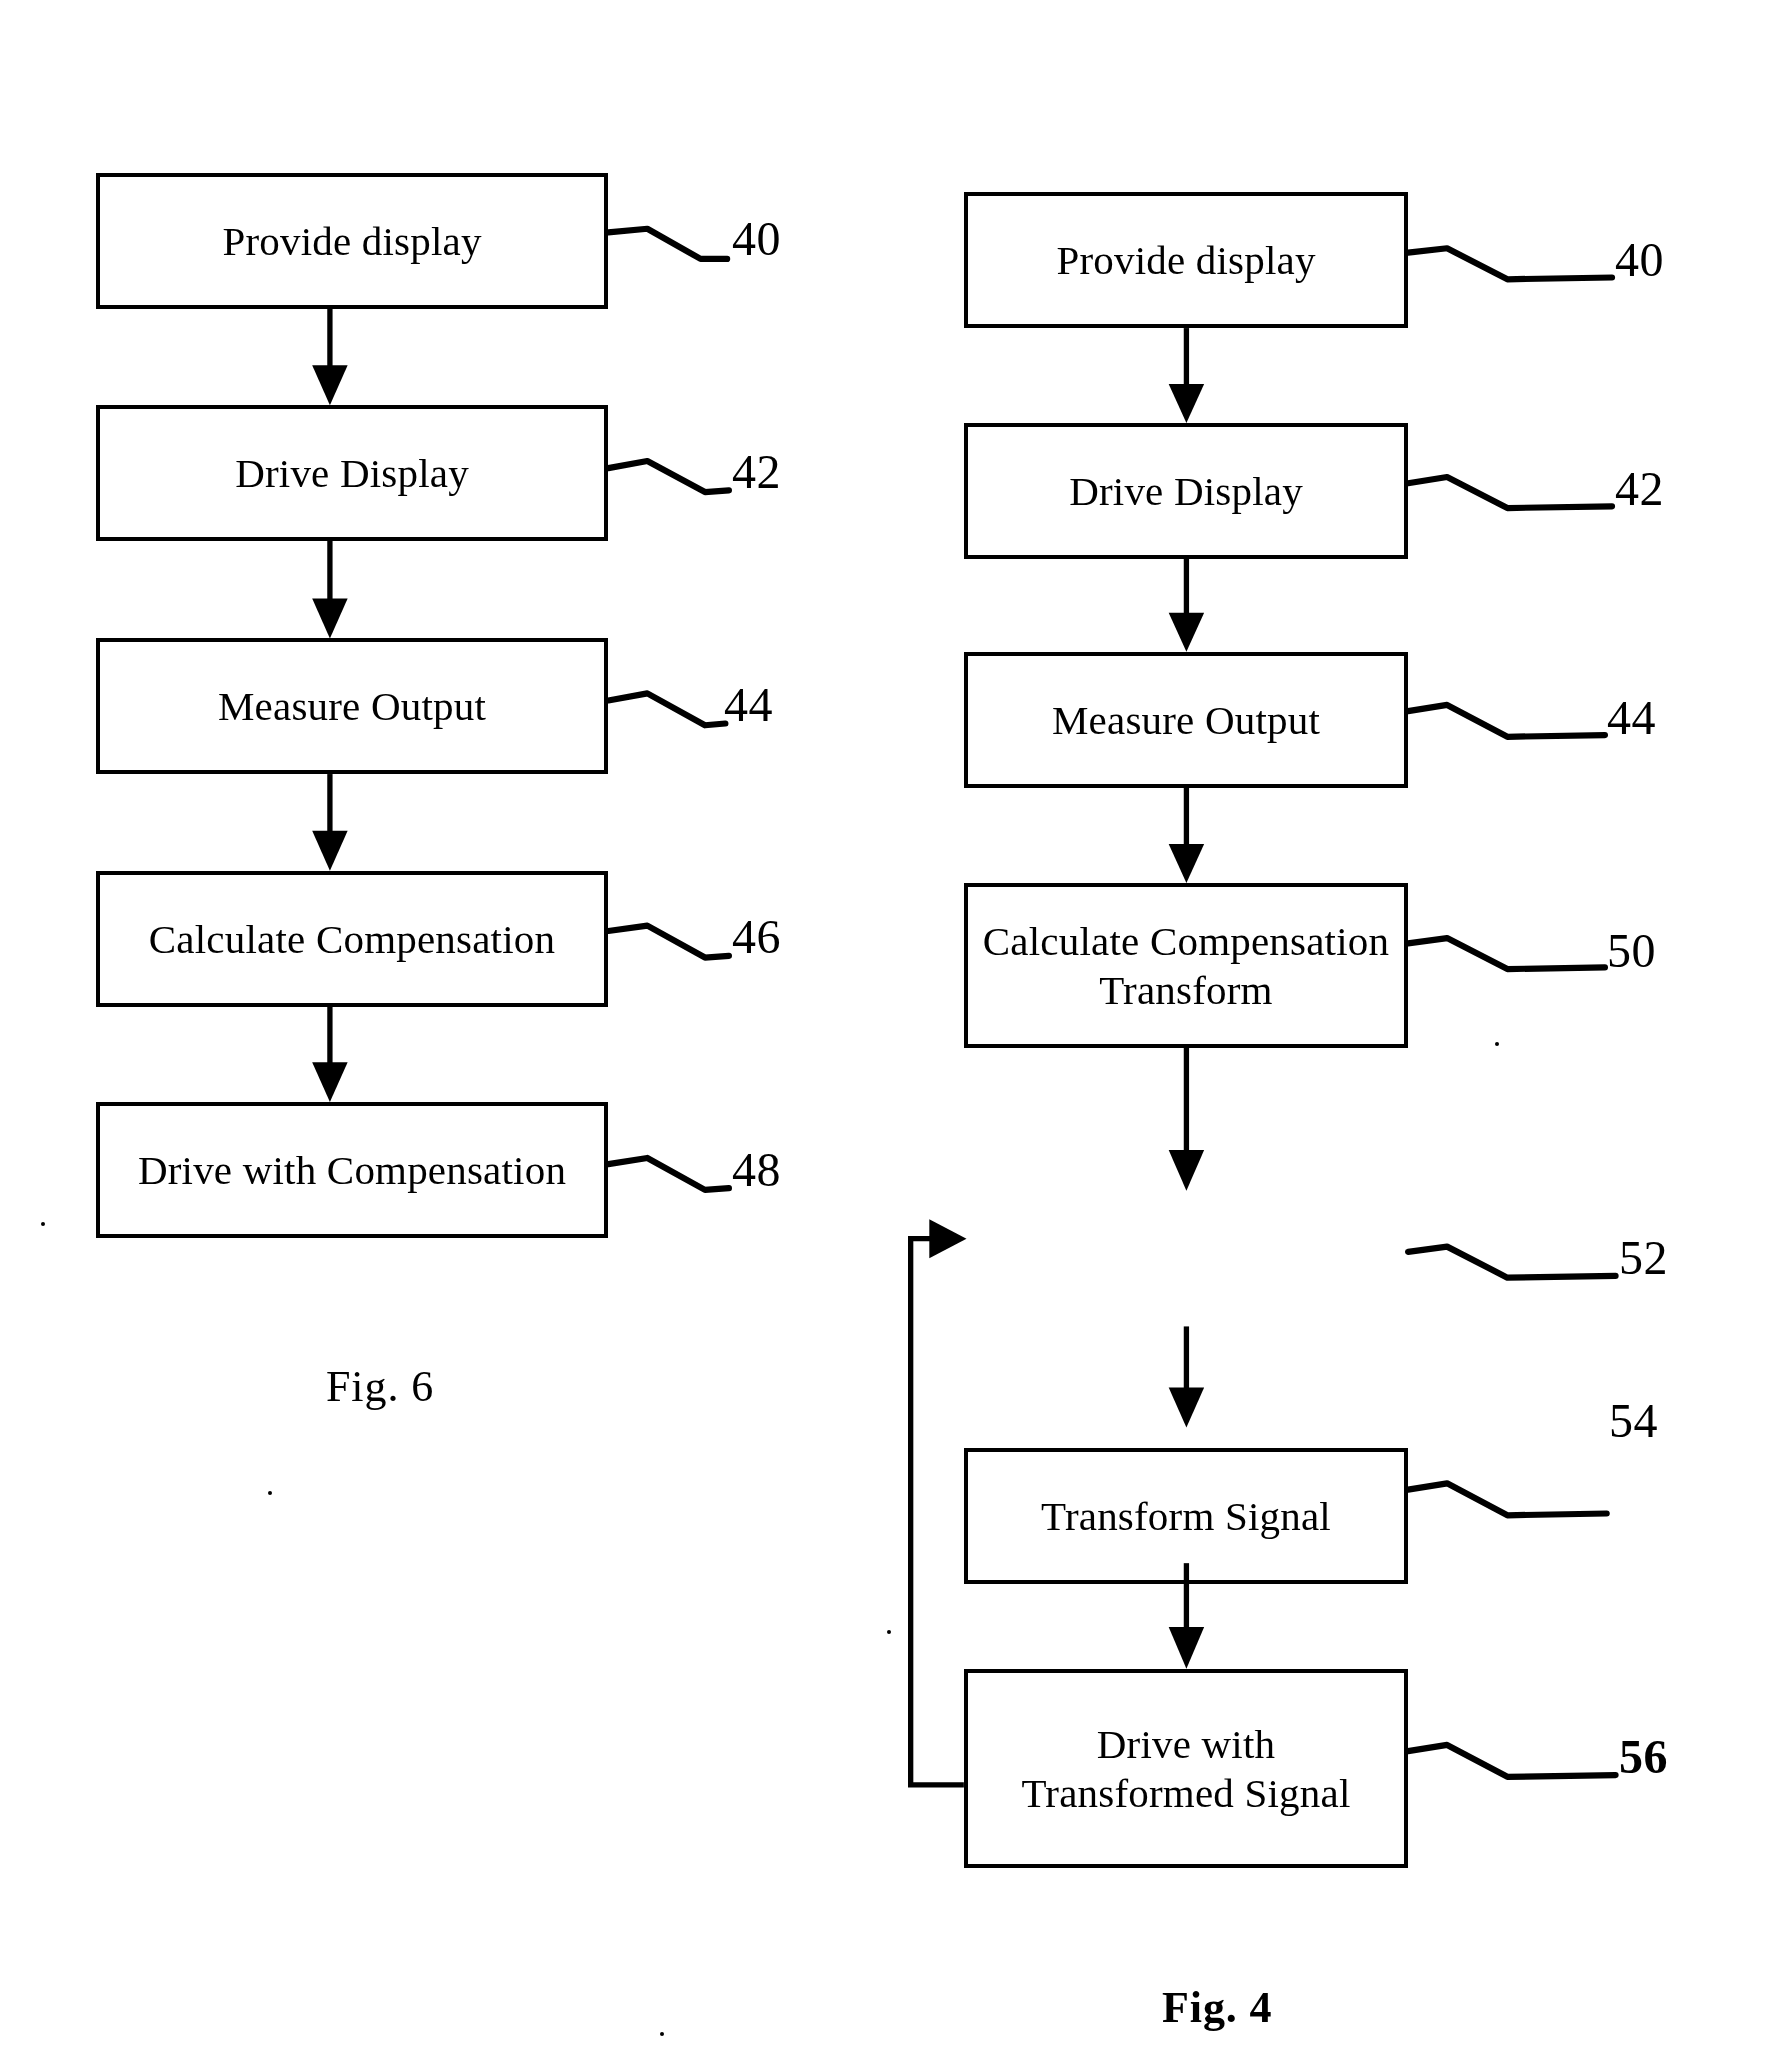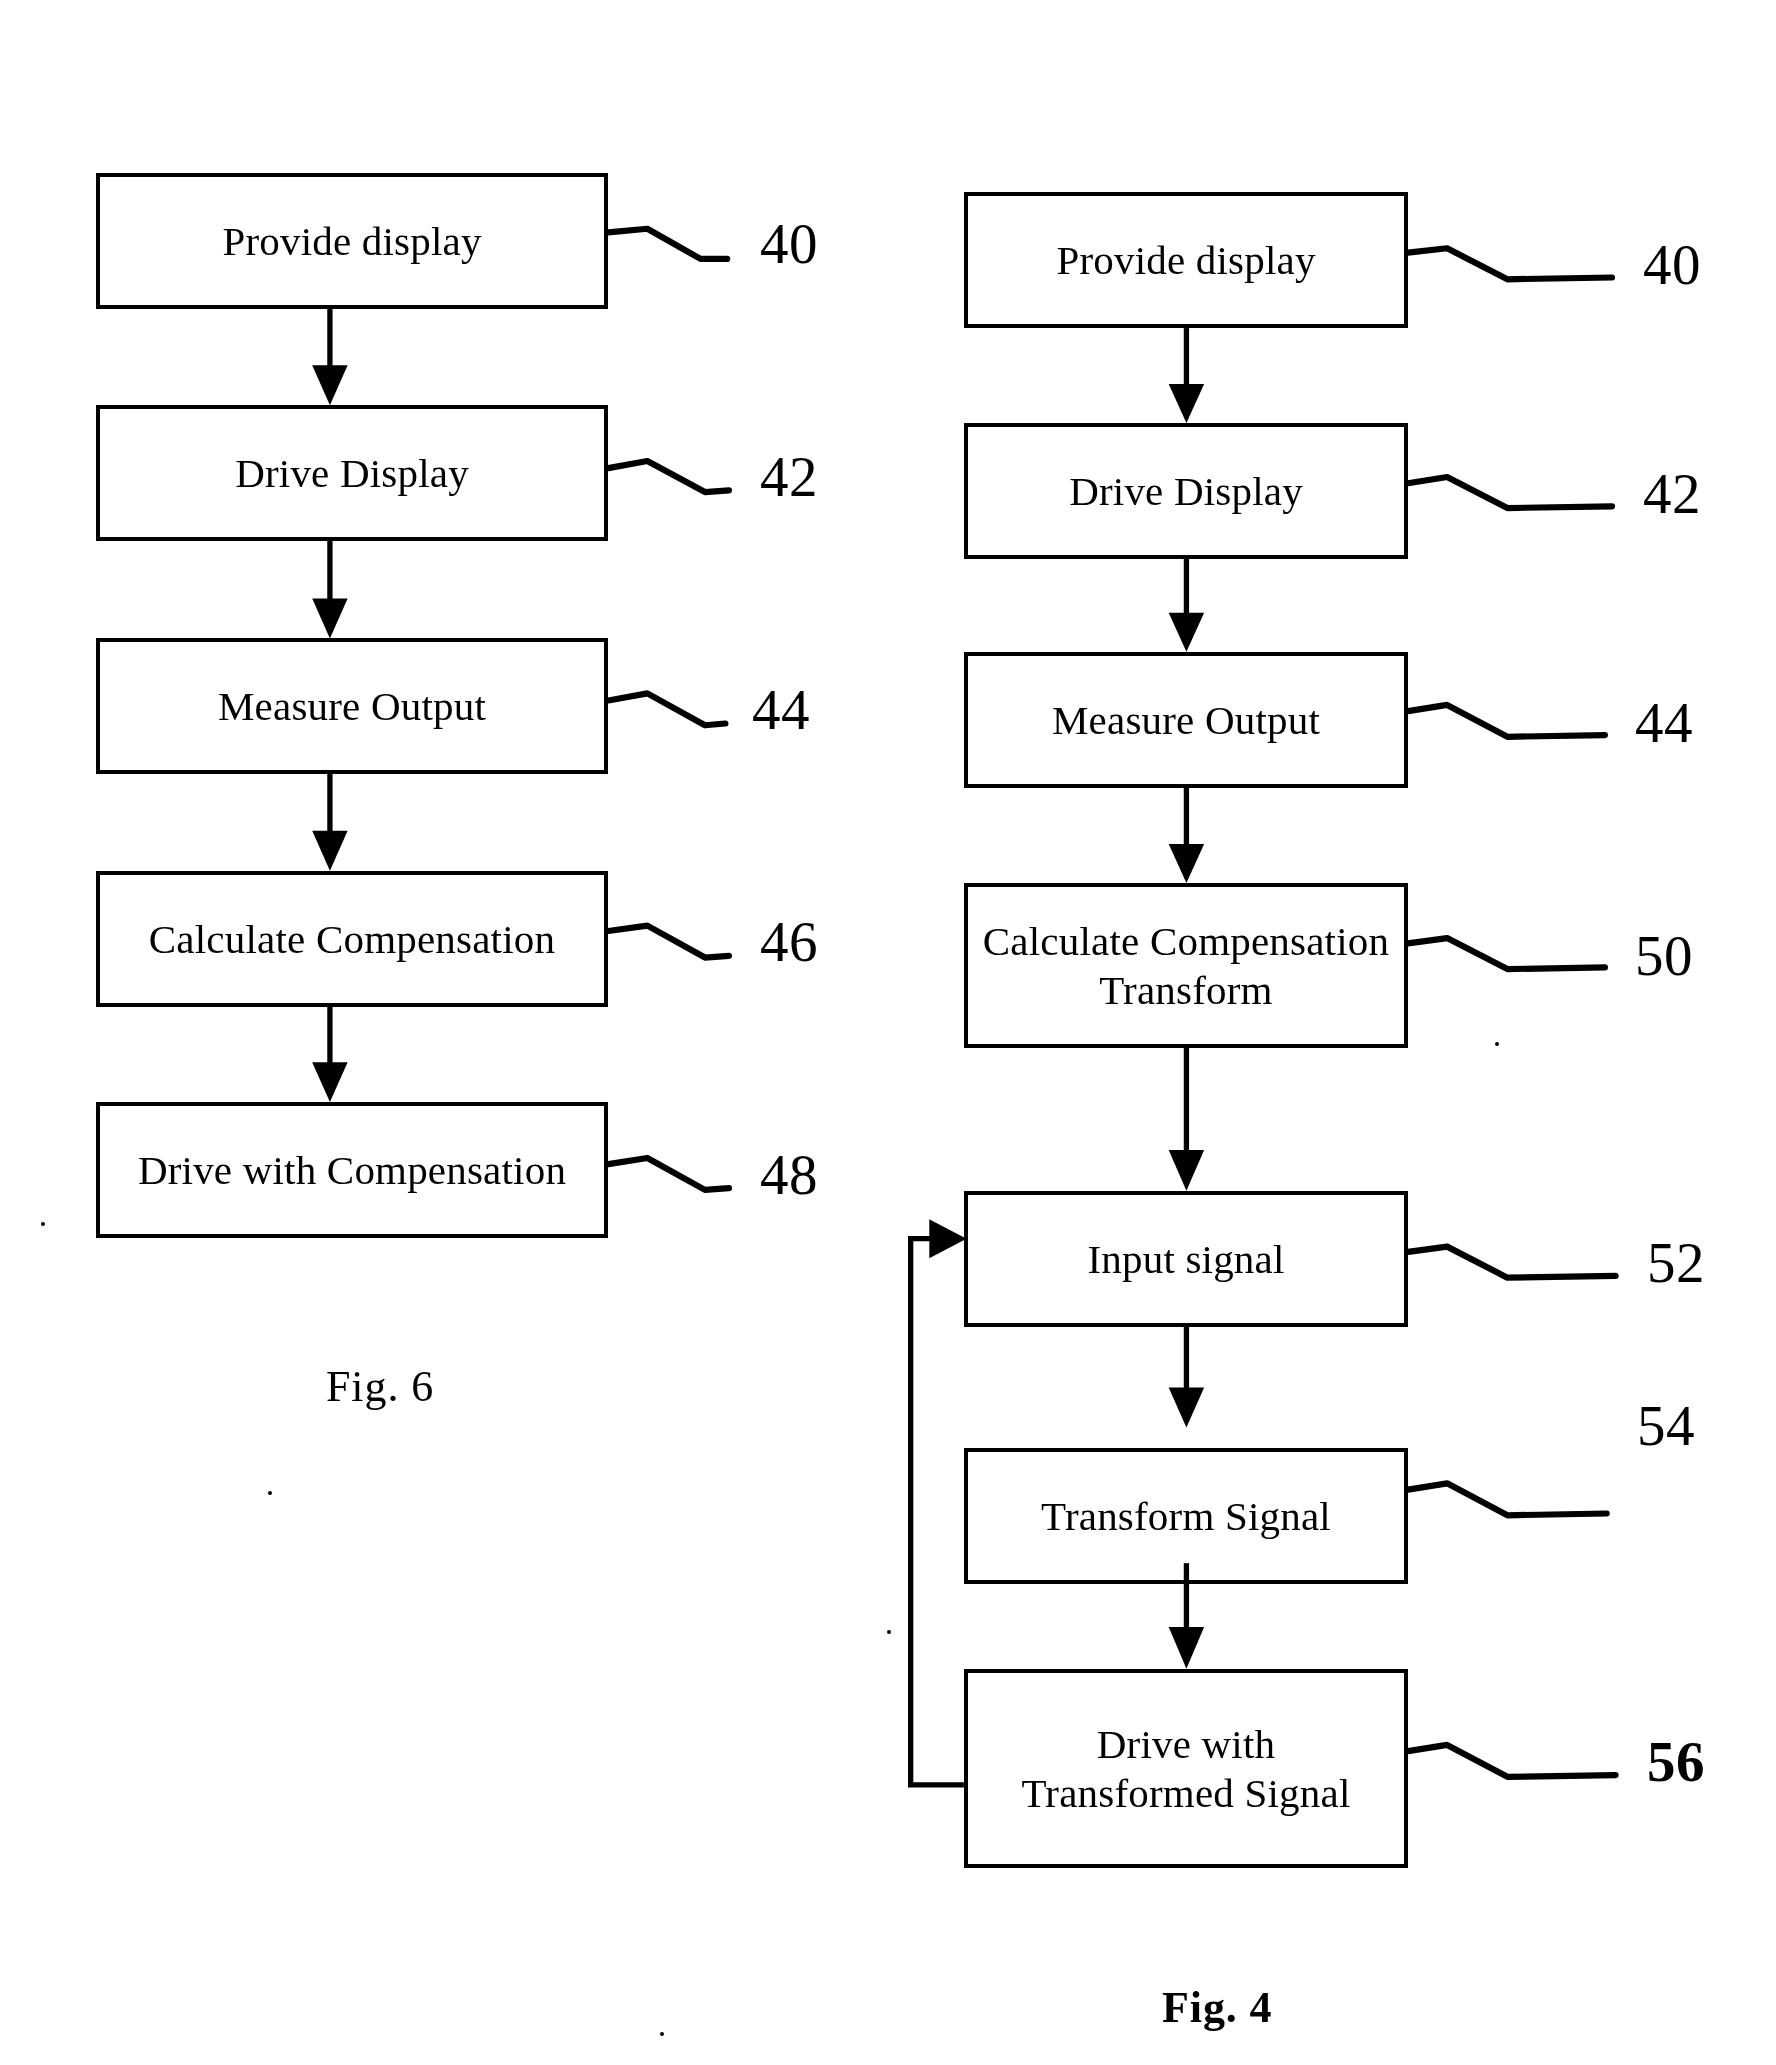--- a/index.html
+++ b/index.html
@@ -37,25 +37,24 @@
   .flow-box .box-label {
     font-size: 41px;
     line-height: 1.18;
     letter-spacing: 0.2px;
     white-space: pre-line;
     padding: 0 12.4px;
   }
 
   .ref-num {
     position: absolute;
-    font-size: 57px;
+    font-size: 48px;
     line-height: 1;
     letter-spacing: 0.4px;
     white-space: nowrap;
-    margin-left: 28px;
   }
 
   .fig-caption {
     position: absolute;
     font-size: 44px;
     line-height: 1;
     letter-spacing: 0.9px;
     white-space: nowrap;
   }
 
@@ -134,23 +133,20 @@
 
   <div class="flow-box" style="left:964px; top:652px; width:444px; height:136px;">
     <span class="box-label">Measure Output</span>
   </div>
 
   <div class="flow-box" style="left:964px; top:883px; width:444px; height:165px;">
     <span class="box-label">Calculate Compensation
 Transform</span>
   </div>
 
-  <div class="flow-box" style="left:964px; top:1191px; width:444px; height:136px;">
-    <span class="box-label">Input signal</span>
-  </div>
 
   <div class="flow-box" style="left:964px; top:1428px; width:444px; height:136px;margin-top:20px;">
     <span class="box-label">Transform Signal</span>
   </div>
 
   <div class="flow-box" style="left:964px; top:1669px; width:444px; height:199px;">
     <span class="box-label">Drive with
 Transformed Signal</span>
   </div>
 

